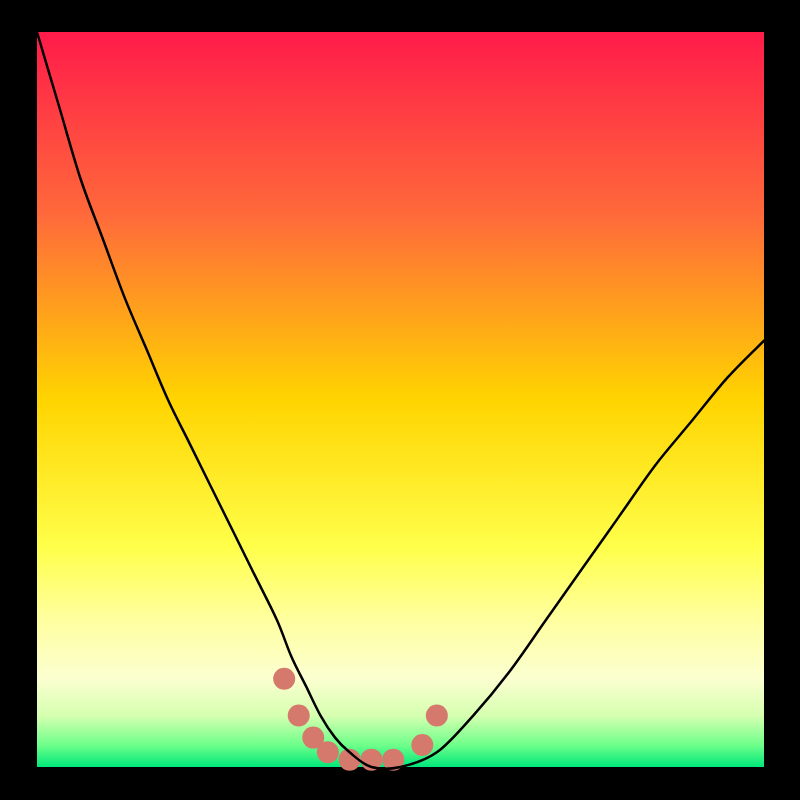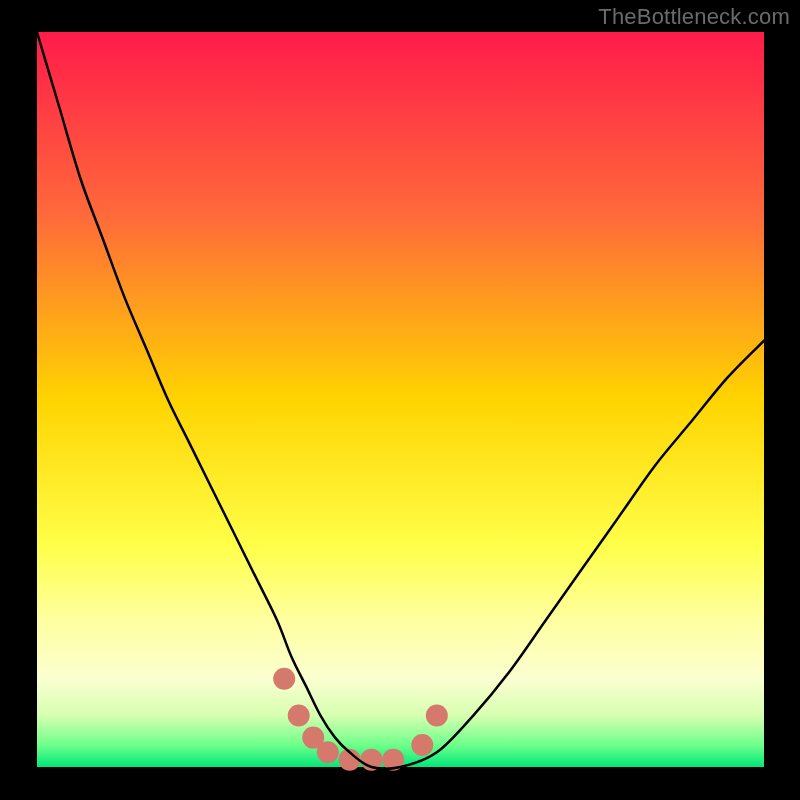--- a/index.html
+++ b/index.html
@@ -31,21 +31,20 @@
   svg {
     position: absolute;
     top: 0;
     left: 0;
   }
 </style>
 </head>
 <body>
 
 <div class="frame">
-  <div class="watermark">TheBottleneck.com</div>
 
   <svg width="800" height="800">
     <defs>
       <linearGradient id="bg-grad" x1="0" y1="0" x2="0" y2="1">
           <stop offset="0%" stop-color="#ff1b4a"></stop>
           <stop offset="25%" stop-color="#ff6a3a"></stop>
           <stop offset="50%" stop-color="#ffd400"></stop>
           <stop offset="70%" stop-color="#ffff4a"></stop>
           <stop offset="80%" stop-color="#ffffa0"></stop>
           <stop offset="88%" stop-color="#fbffd0"></stop>

